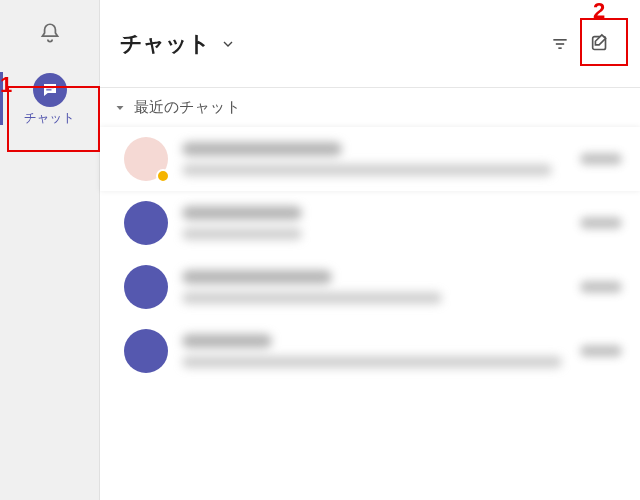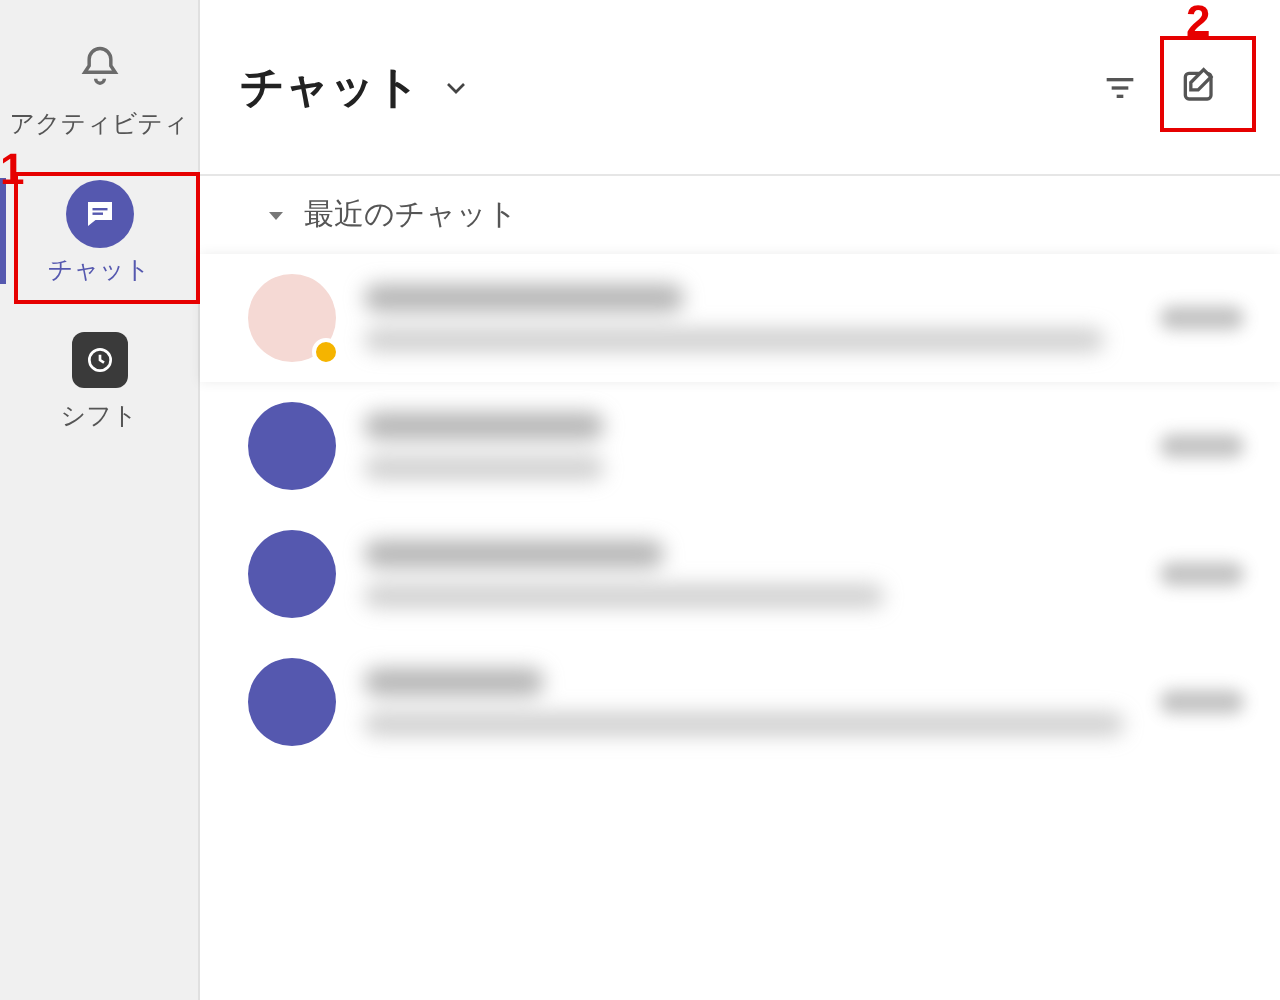--- a/index.html
+++ b/index.html
@@ -63,21 +63,21 @@
   }
   .header-spacer { flex: 1; }
   .header-btn {
     width: 40px; height: 40px;
     display: flex; align-items: center; justify-content: center;
     cursor: pointer; color: #555;
   }
   .section-hdr {
     display: flex; align-items: center; gap: 8px;
     padding: 10px 14px;
-    color: #555; font-size: 15px; margin-left: 18px;
+    color: #555; font-size: 15px;
   }
   .chat-list { flex:1; }
   .chat-row {
     display: flex; align-items: center;
     padding: 10px 18px 10px 24px;
     gap: 14px;
     cursor: pointer;
   }
   .chat-row.sel { background: #fff; box-shadow: 0 0 6px rgba(0,0,0,0.08); }
   .avatar {
@@ -119,50 +119,38 @@
 <div class="app">
   <div class="rail">
 
     <div class="rail-item">
       <div class="icon-box">
         <svg width="26" height="26" viewBox="0 0 24 24" fill="none" stroke="#6b6b6b" stroke-width="1.6">
           <path d="M12 3a5 5 0 0 0-5 5v3l-2 3h14l-2-3V8a5 5 0 0 0-5-5z"></path>
           <path d="M10 17a2 2 0 0 0 4 0"></path>
         </svg>
       </div>
-      <span class="label">アクティビティ</span>
     </div>
 
     <div class="rail-item active">
       <div class="icon-box">
         <div class="chat-bubble">
           <svg width="18" height="18" viewBox="0 0 24 24" fill="#fff">
             <path d="M4 4h16v12H9l-5 4V4z"></path>
             <rect x="7" y="8" width="10" height="1.6" fill="#5558af"></rect>
             <rect x="7" y="11" width="7" height="1.6" fill="#5558af"></rect>
           </svg>
         </div>
       </div>
       <span class="label">チャット</span>
     </div>
 
 
 
 
-    <div class="rail-item">
-      <div class="icon-box">
-        <div class="shifts-box">
-          <svg width="16" height="16" viewBox="0 0 24 24" fill="none" stroke="#fff" stroke-width="2">
-            <circle cx="12" cy="12" r="8"></circle>
-              <path d="M12 8v4l3 2"></path>
-          </svg>
-        </div>
-      </div>
-      <span class="label">シフト</span>
-    </div>
 
   </div>
 
   <div class="main">
     <div class="header">
       <div class="header-title">
         <span>チャット</span>
         <svg width="16" height="16" viewBox="0 0 24 24" fill="none" stroke="#444" stroke-width="2">
             <path d="M6 9l6 6 6-6"></path>
           </svg>

